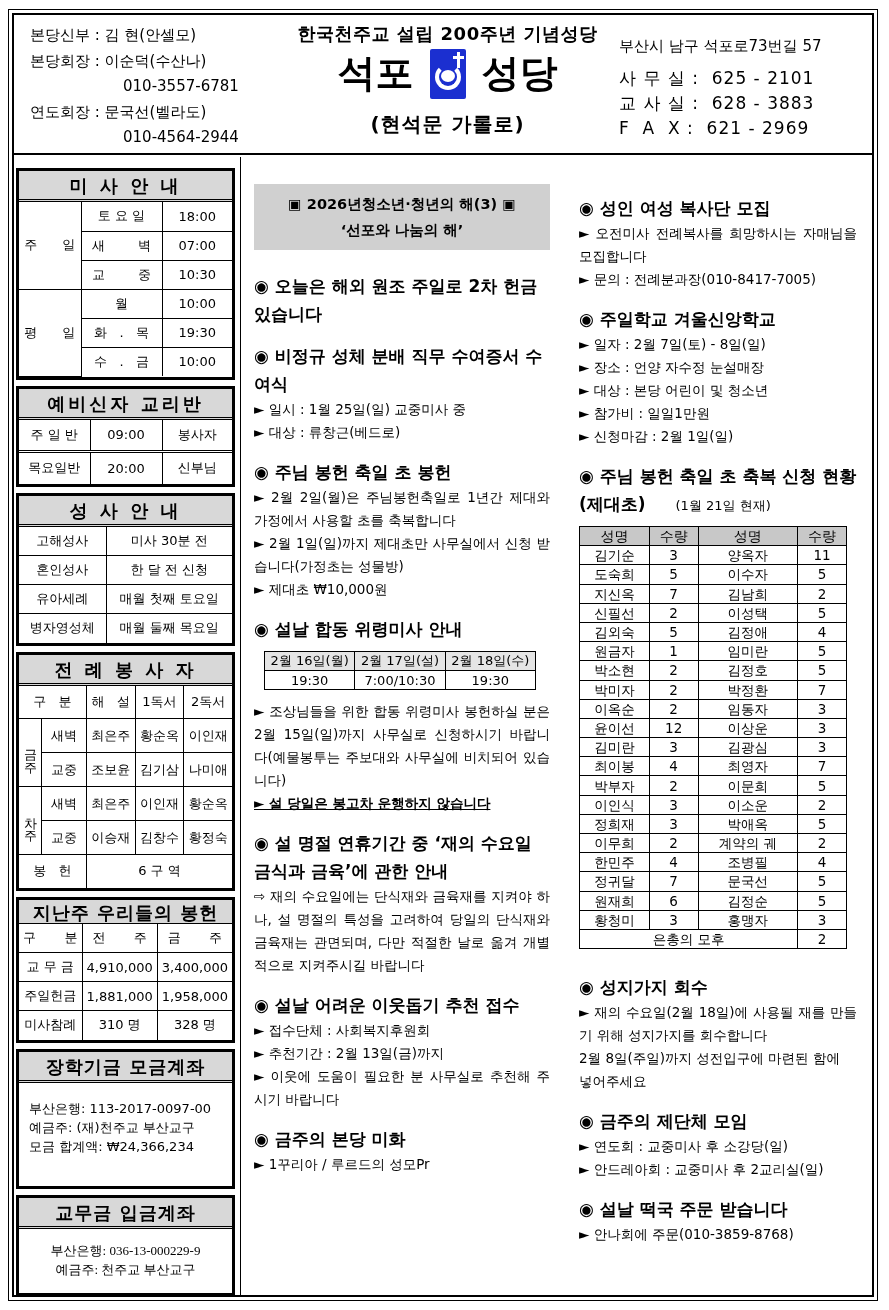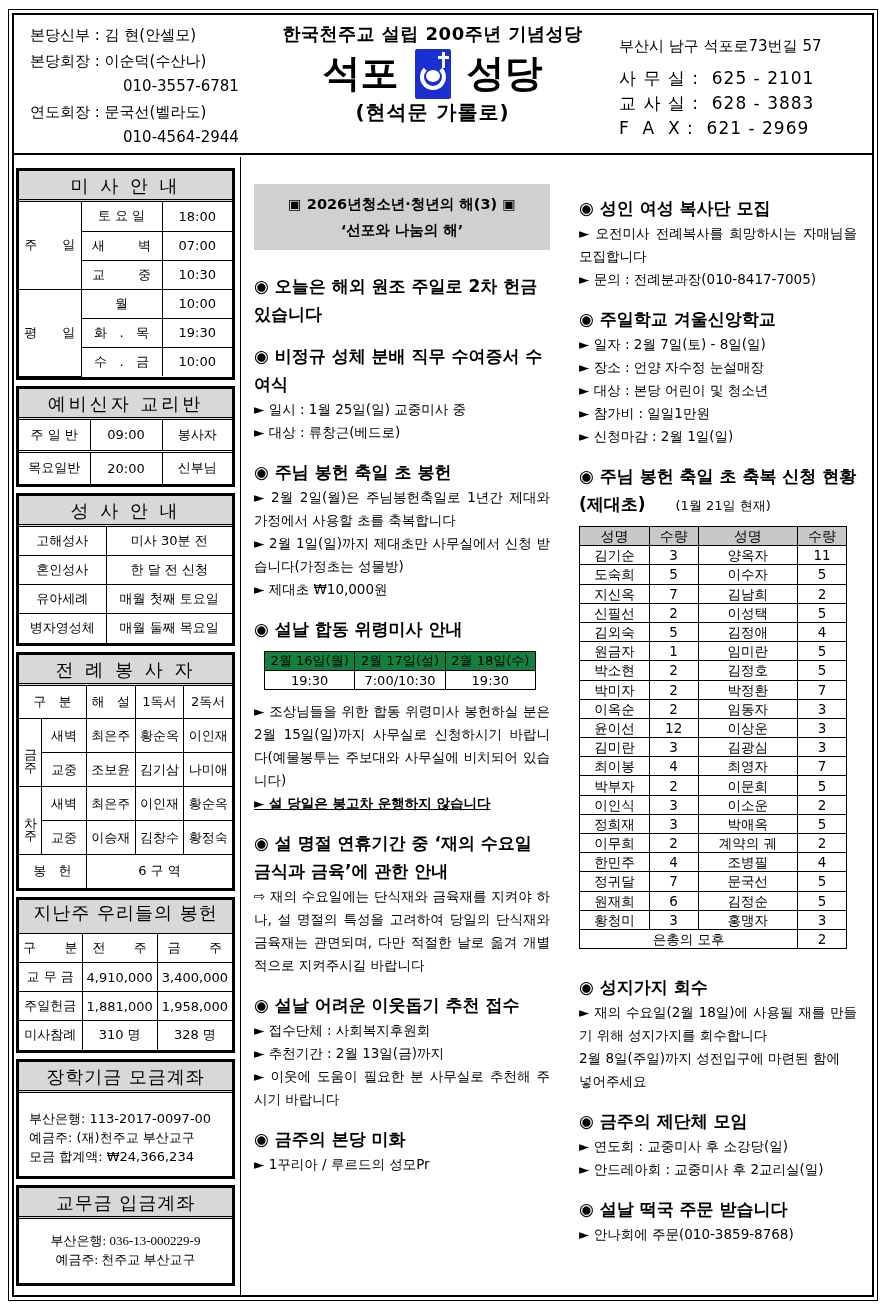--- a/index.html
+++ b/index.html
@@ -6,57 +6,57 @@
   html, body { width: 889px; height: 1310px; background: #fff; overflow: hidden; }
   body { font-family: "DejaVu Sans", "Liberation Sans", sans-serif; color: #000; position: relative; }
   .outer { position: absolute; left: 8px; top: 9px; width: 870px; height: 1292px; border: 1px solid #000; }
   .inner { position: absolute; left: 12px; top: 13px; width: 862px; height: 1284px; border: 2px solid #000; }
 
   
   .header { position: absolute; left: 14px; top: 15px; width: 858px; height: 140px; border-bottom: 2px solid #000; }
   .hdr-left { position: absolute; left: 16px; top: 8px; font-size: 15px; line-height: 25.5px; }
   .hdr-left .row { white-space: nowrap; }
   .hdr-left .phone { padding-left: 93px; }
-  .hdr-center { position: absolute; left: 246px; top: 0; width: 345px; text-align: center; }
+  .hdr-center { position: absolute; left: 261px; top: 0; width: 345px; text-align: center; }
   .hdr-center .sub { font-weight: bold; font-size: 18px; margin-top: 7px; letter-spacing: 0.5px; }
   .hdr-center .big { font-weight: bold; font-size: 38px; margin-top: 2px; display: flex; justify-content: center; align-items: center; gap: 16px; }
   .logo { width: 36px; height: 50px; background: #1b2fd0; display: inline-block; position: relative; border-radius: 2px; }
   .logo .ring { position: absolute; left: 5px; top: 15px; width: 26px; height: 26px; border: 4px solid #fff; border-radius: 50%; border-top-color: transparent; }
   .logo .cross-v { position: absolute; right: 6px; top: 3px; width: 3px; height: 16px; background: #fff; }
   .logo .cross-h { position: absolute; right: 2px; top: 7px; width: 11px; height: 3px; background: #fff; }
   .logo .inner-c { position: absolute; left: 11px; top: 21px; width: 14px; height: 12px; background: #fff; border-radius: 50%; }
-  .hdr-center .paren { font-weight: bold; font-size: 20px; margin-top: 0; letter-spacing: 1px; }
+  .hdr-center .paren { font-weight: bold; font-size: 20px; margin-top: 12px; letter-spacing: 1px; }
   .hdr-right { position: absolute; left: 605px; top: 22px; font-size: 16px; }
   .hdr-right .addr { font-size: 15px; margin-bottom: 10px; }
   .hdr-right .tel { font-size: 17px; line-height: 25px; letter-spacing: 1px; white-space: pre; }
 
   
   .vline1 { position: absolute; left: 240px; top: 157px; height: 1140px; border-left: 1px solid #000; }
   .col-left { position: absolute; left: 16px; top: 168px; width: 219px; }
   .box { border: 3px solid #000; margin-bottom: 6px; }
-  .box-title { background: #d8d8d8; text-align: center; font-weight: normal; font-size: 18px; height: 31px; line-height: 30px; border-bottom: 3px double #000; letter-spacing: 3px; }
+  .box-title { background: #d8d8d8; text-align: center; font-weight: bold; font-size: 18px; height: 31px; line-height: 30px; border-bottom: 3px double #000; letter-spacing: 3px; }
   table { border-collapse: collapse; width: 100%; }
   .box td { border: 1px solid #000; text-align: center; font-size: 13px; height: 29px; padding: 0 2px; }
   .box tr:first-child td { border-top: none; }
   .box td:first-child { border-left: none; }
   .box td:last-child { border-right: none; }
   .box tr:last-child td { border-bottom: none; }
   .spread { display: flex; justify-content: space-between; padding: 0 10px; }
-  .acct { padding: 16px 10px 10px; font-size: 13px; line-height: 19px; }
+  .acct { padding: 16px 10px 30px; font-size: 13px; line-height: 19px; }
   .acct.center { text-align: center; padding: 12px 8px 14px; font-family: Liberation Serif, serif; }
 
   
   .col-mid { position: absolute; left: 254px; top: 184px; width: 296px; }
   .banner { background: #d0d0d0; text-align: center; font-weight: bold; font-size: 14.5px; line-height: 26px; padding: 7px 0; }
   .sec-title { font-weight: bold; font-size: 17px; line-height: 28px; margin-top: 14px; }
   .bullet { font-size: 13.5px; line-height: 23px; text-align: justify; }
   .bullet.u { font-weight: bold; text-decoration: underline; }
   .mtable { margin: 8px 0 10px 10px; width: 272px; border: 1px solid #000; }
   .mtable td { border: 1px solid #000; text-align: center; font-size: 13px; height: 19px; }
-  .mtable tr.head td { background: #15803d; }
+  .mtable tr.head td { background: #e5e5e5; }
 
   
   .col-right { position: absolute; left: 579px; top: 194px; width: 278px; }
   .ctable { margin-top: 6px; width: 268px; border: 1px solid #000; }
   .ctable td { border: 1px solid #000; text-align: center; font-size: 13.5px; height: 19.2px; line-height: 18px; }
   .ctable tr.head td { background: #c8c8c8; font-size: 14px; }
   .asof { font-weight: normal; font-size: 13px; margin-left: 30px; }
 </style>
 </head>
 <body>
@@ -212,21 +212,21 @@
           </tr>
       <tr>
             <td colspan="2" style="height:33px;white-space:pre">봉   헌</td>
             <td colspan="3">6 구 역</td>
           </tr>
     </tbody>
       </table>
   </div>
 
   <div class="box">
-    <div class="box-title" style="border-bottom:1px solid #000;height:34px;line-height:26px;letter-spacing:1px">지난주 우리들의 봉헌</div>
+    <div class="box-title" style="border-bottom:1px solid #000;height:24px;line-height:26px;letter-spacing:1px">지난주 우리들의 봉헌</div>
     <table>
       <tbody>
           <tr>
         <td style="width:63px">
               <div class="spread" style="padding:0 2px">
                 <span>구</span>
                 <span>분</span>
               </div>
             </td>
         <td>

